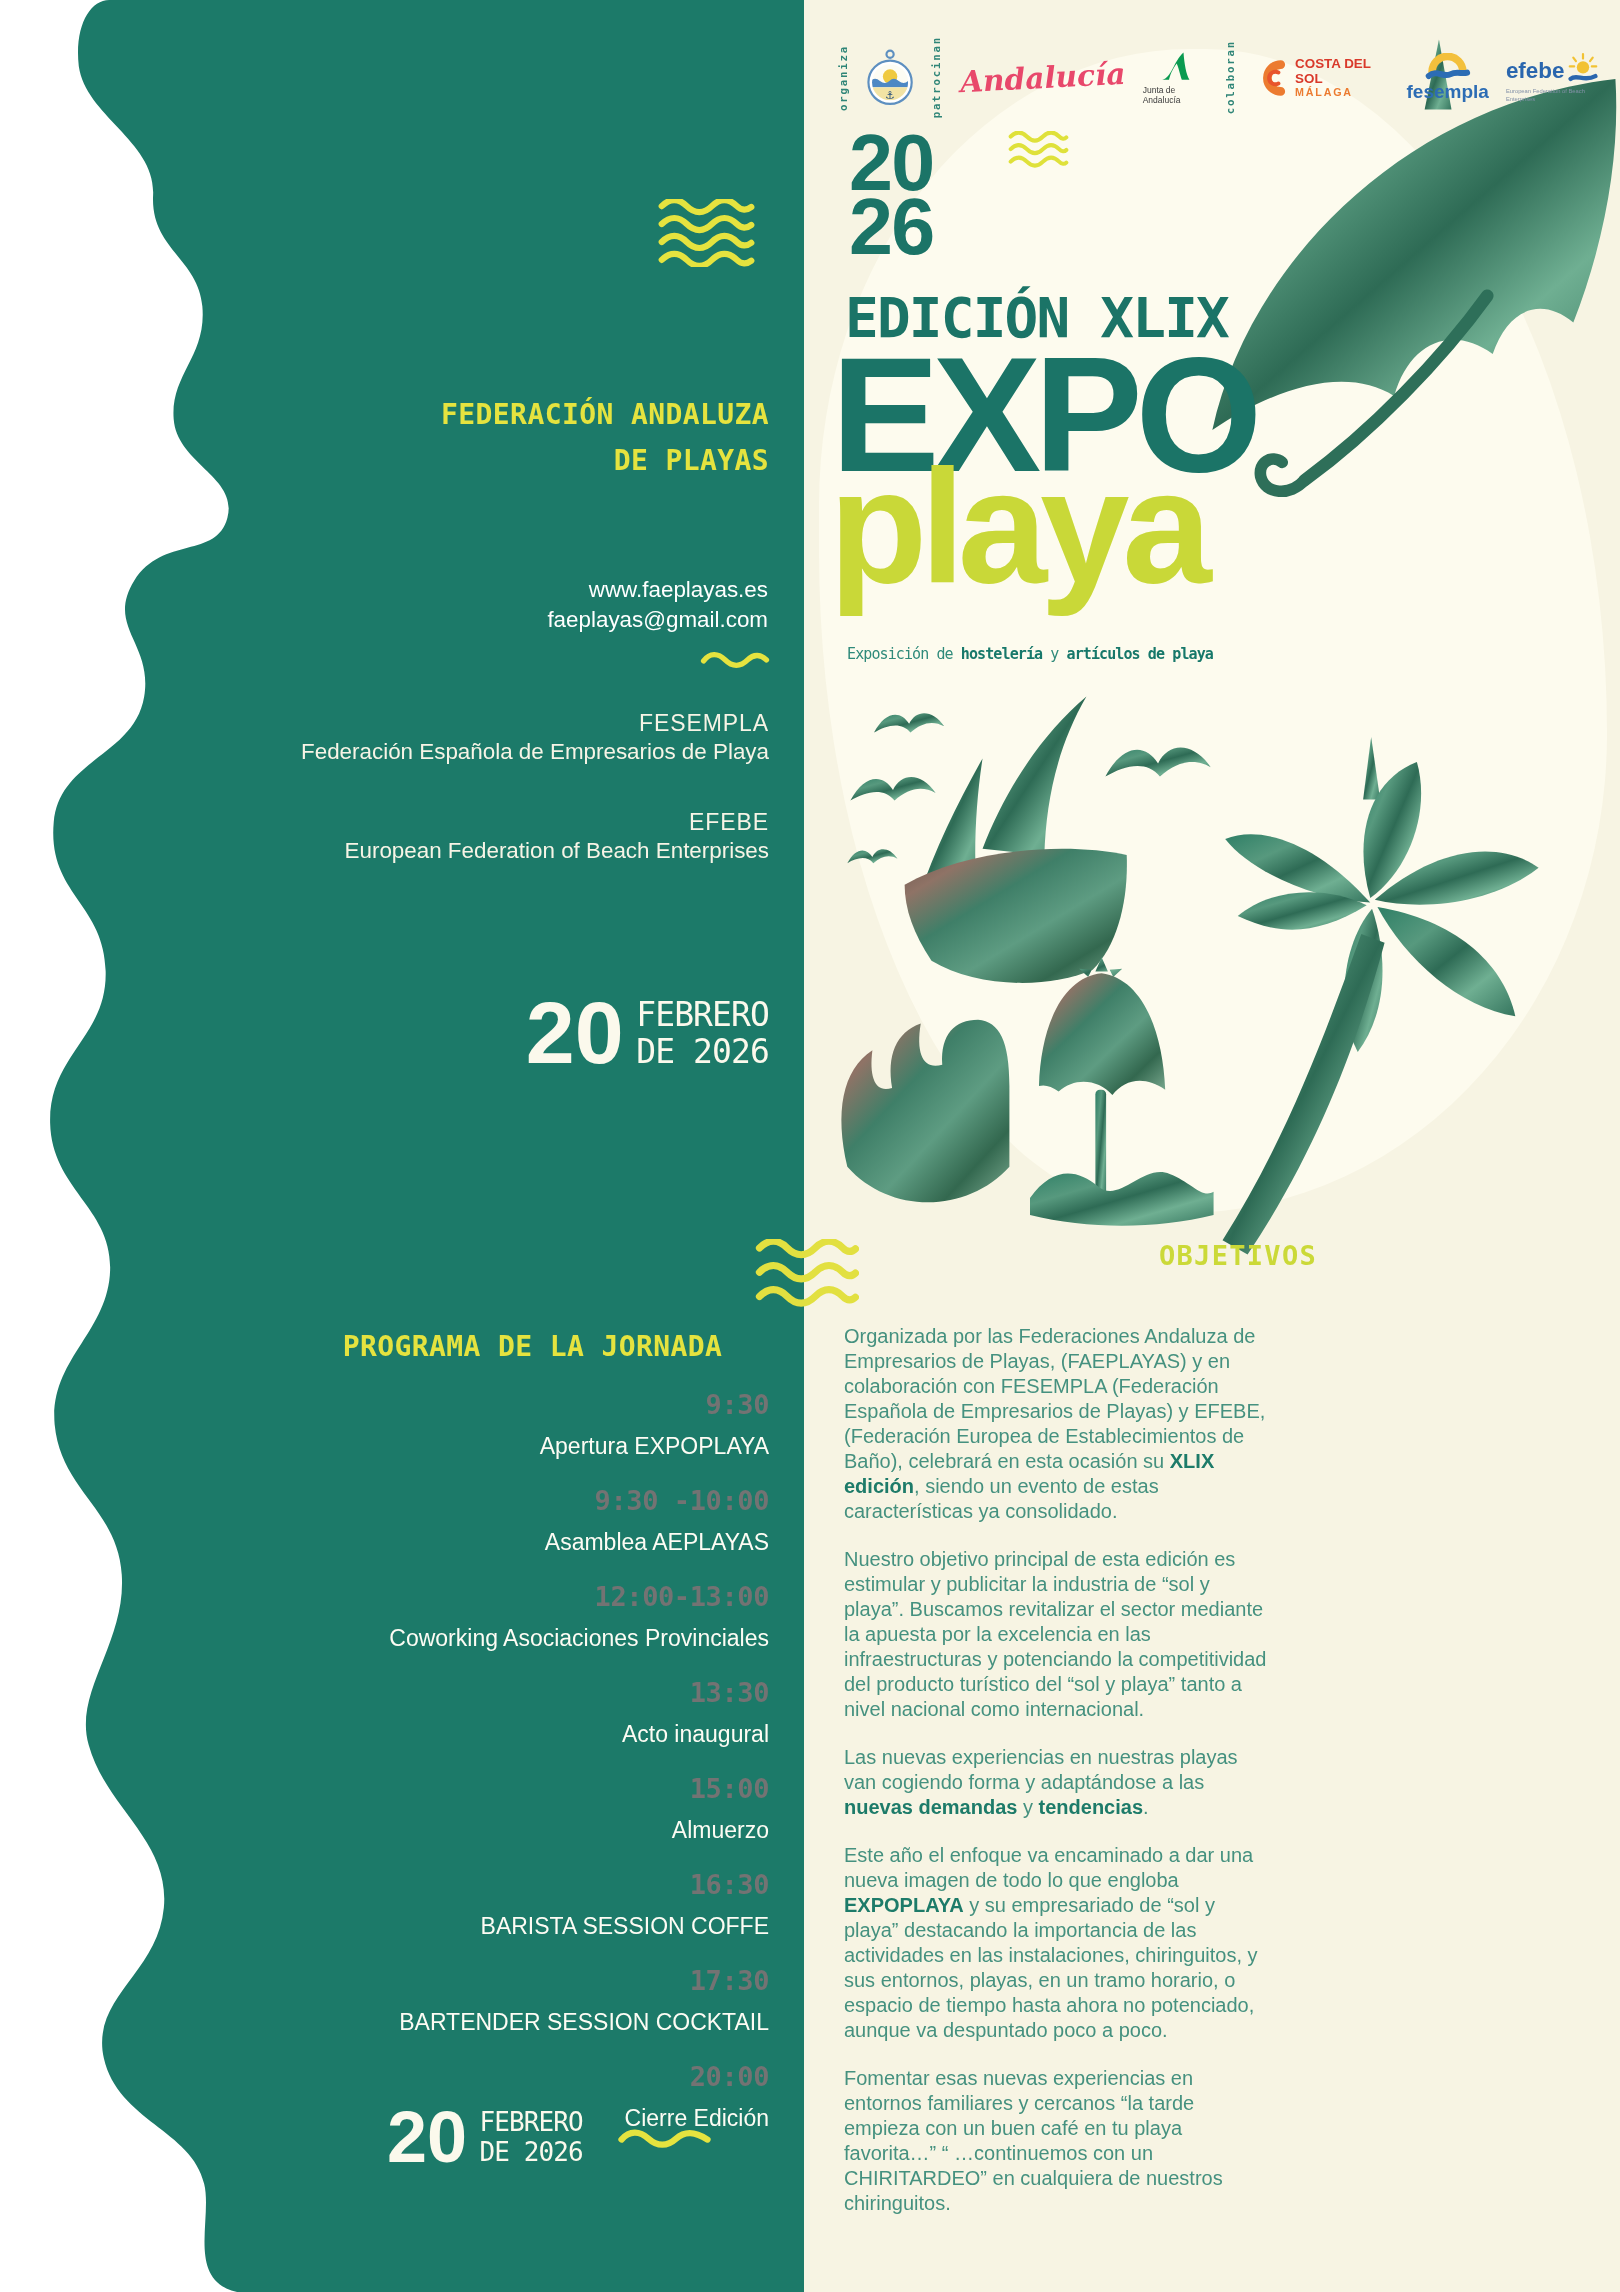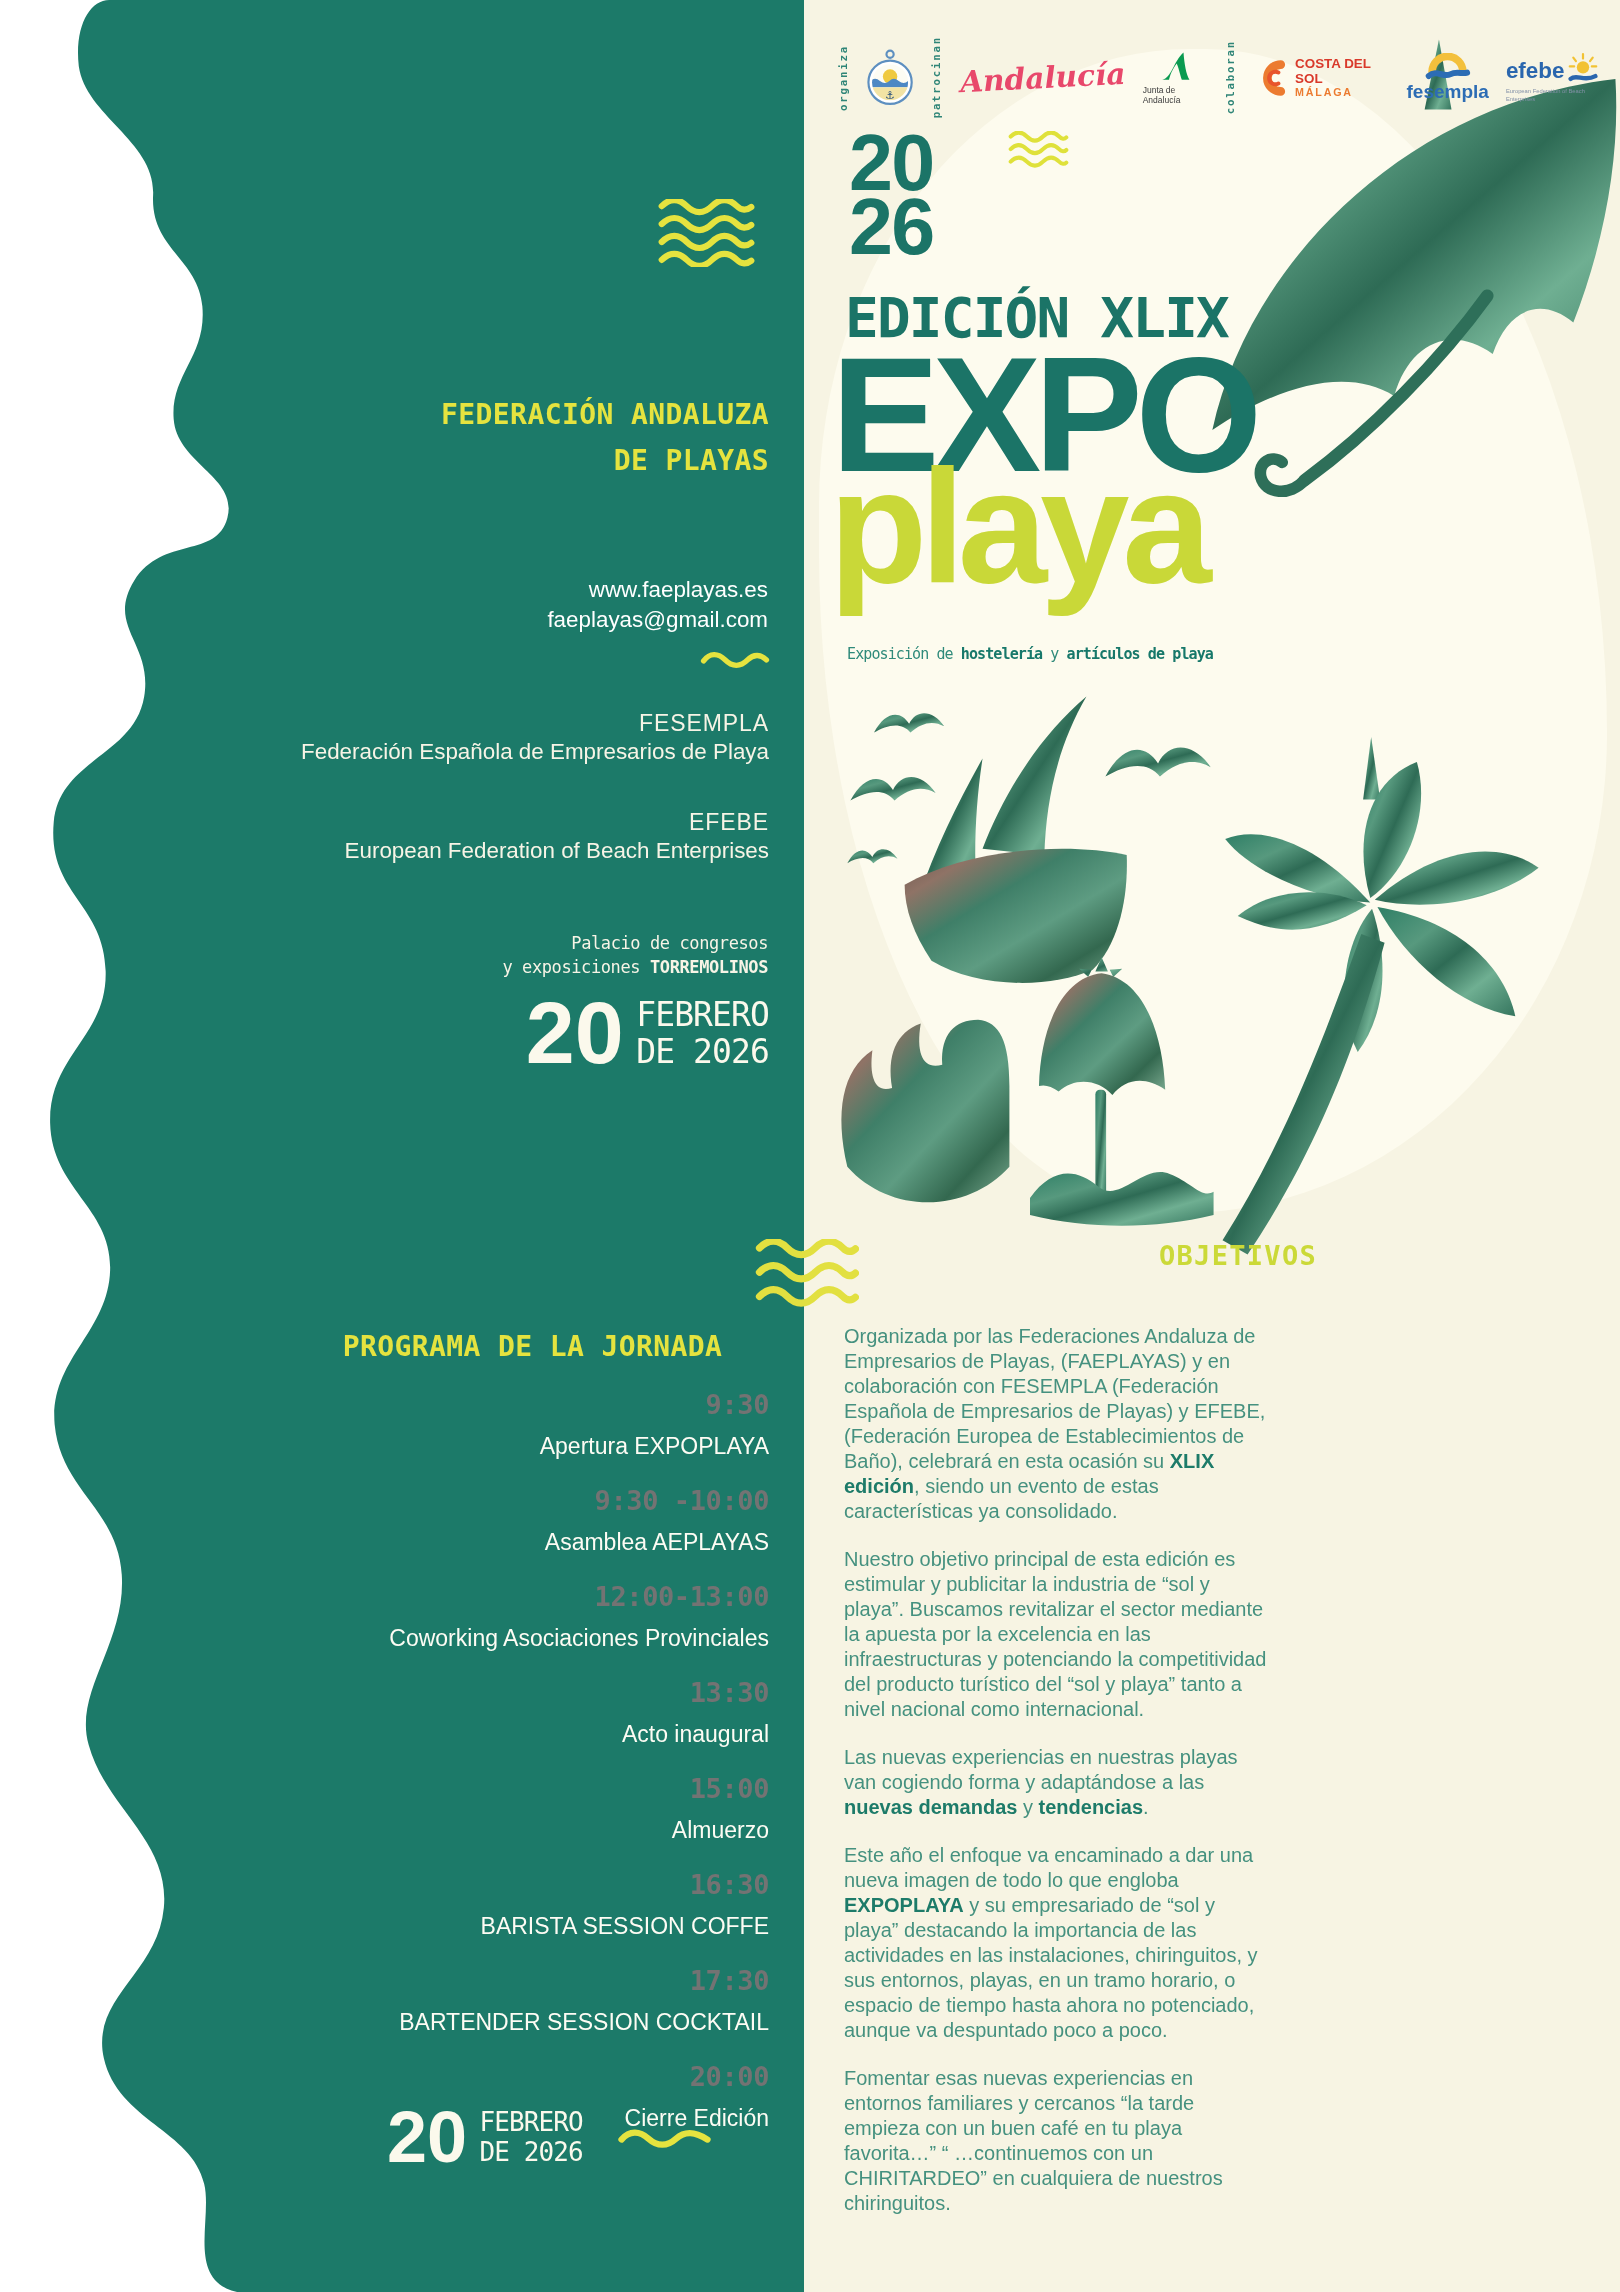--- a/index.html
+++ b/index.html
@@ -141,24 +141,20 @@
 
   <div id="fesempla-blk" class="abs leftcontent org-blk">
     <div class="org-name">FESEMPLA</div>
     <div class="org-desc">Federación Española de Empresarios de Playa</div>
   </div>
   <div id="efebe-blk" class="abs leftcontent org-blk">
     <div class="org-name">EFEBE</div>
     <div class="org-desc">European Federation of Beach Enterprises</div>
   </div>
 
-  <div id="venue" class="abs leftcontent">
-    <div>Palacio de congresos</div>
-    <div><span>y exposiciones </span><span class="b">TORREMOLINOS</span></div>
-  </div>
 
   <div id="date-main" class="abs leftcontent daterow">
     <div class="bigday">20</div>
     <div class="datecol">
       <div>FEBRERO</div>
       <div>DE 2026</div>
     </div>
   </div>
 
   <svg class="abs" style="left:755px;top:1239px;z-index:4" width="104" height="70" viewBox="0 0 116 78">

